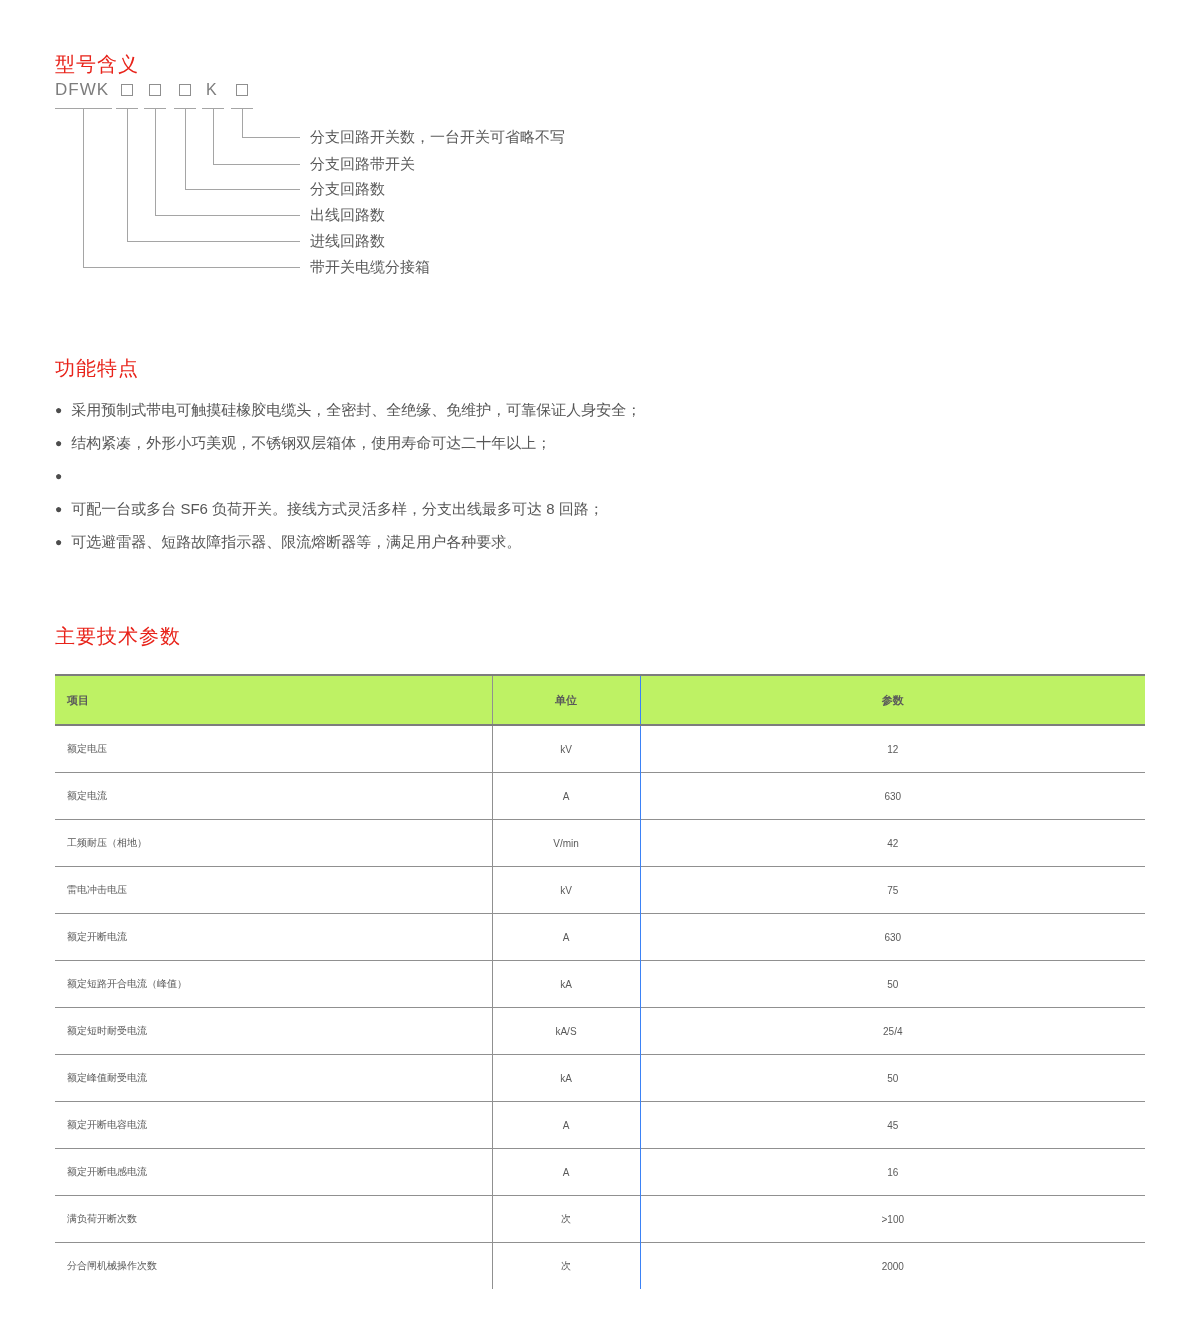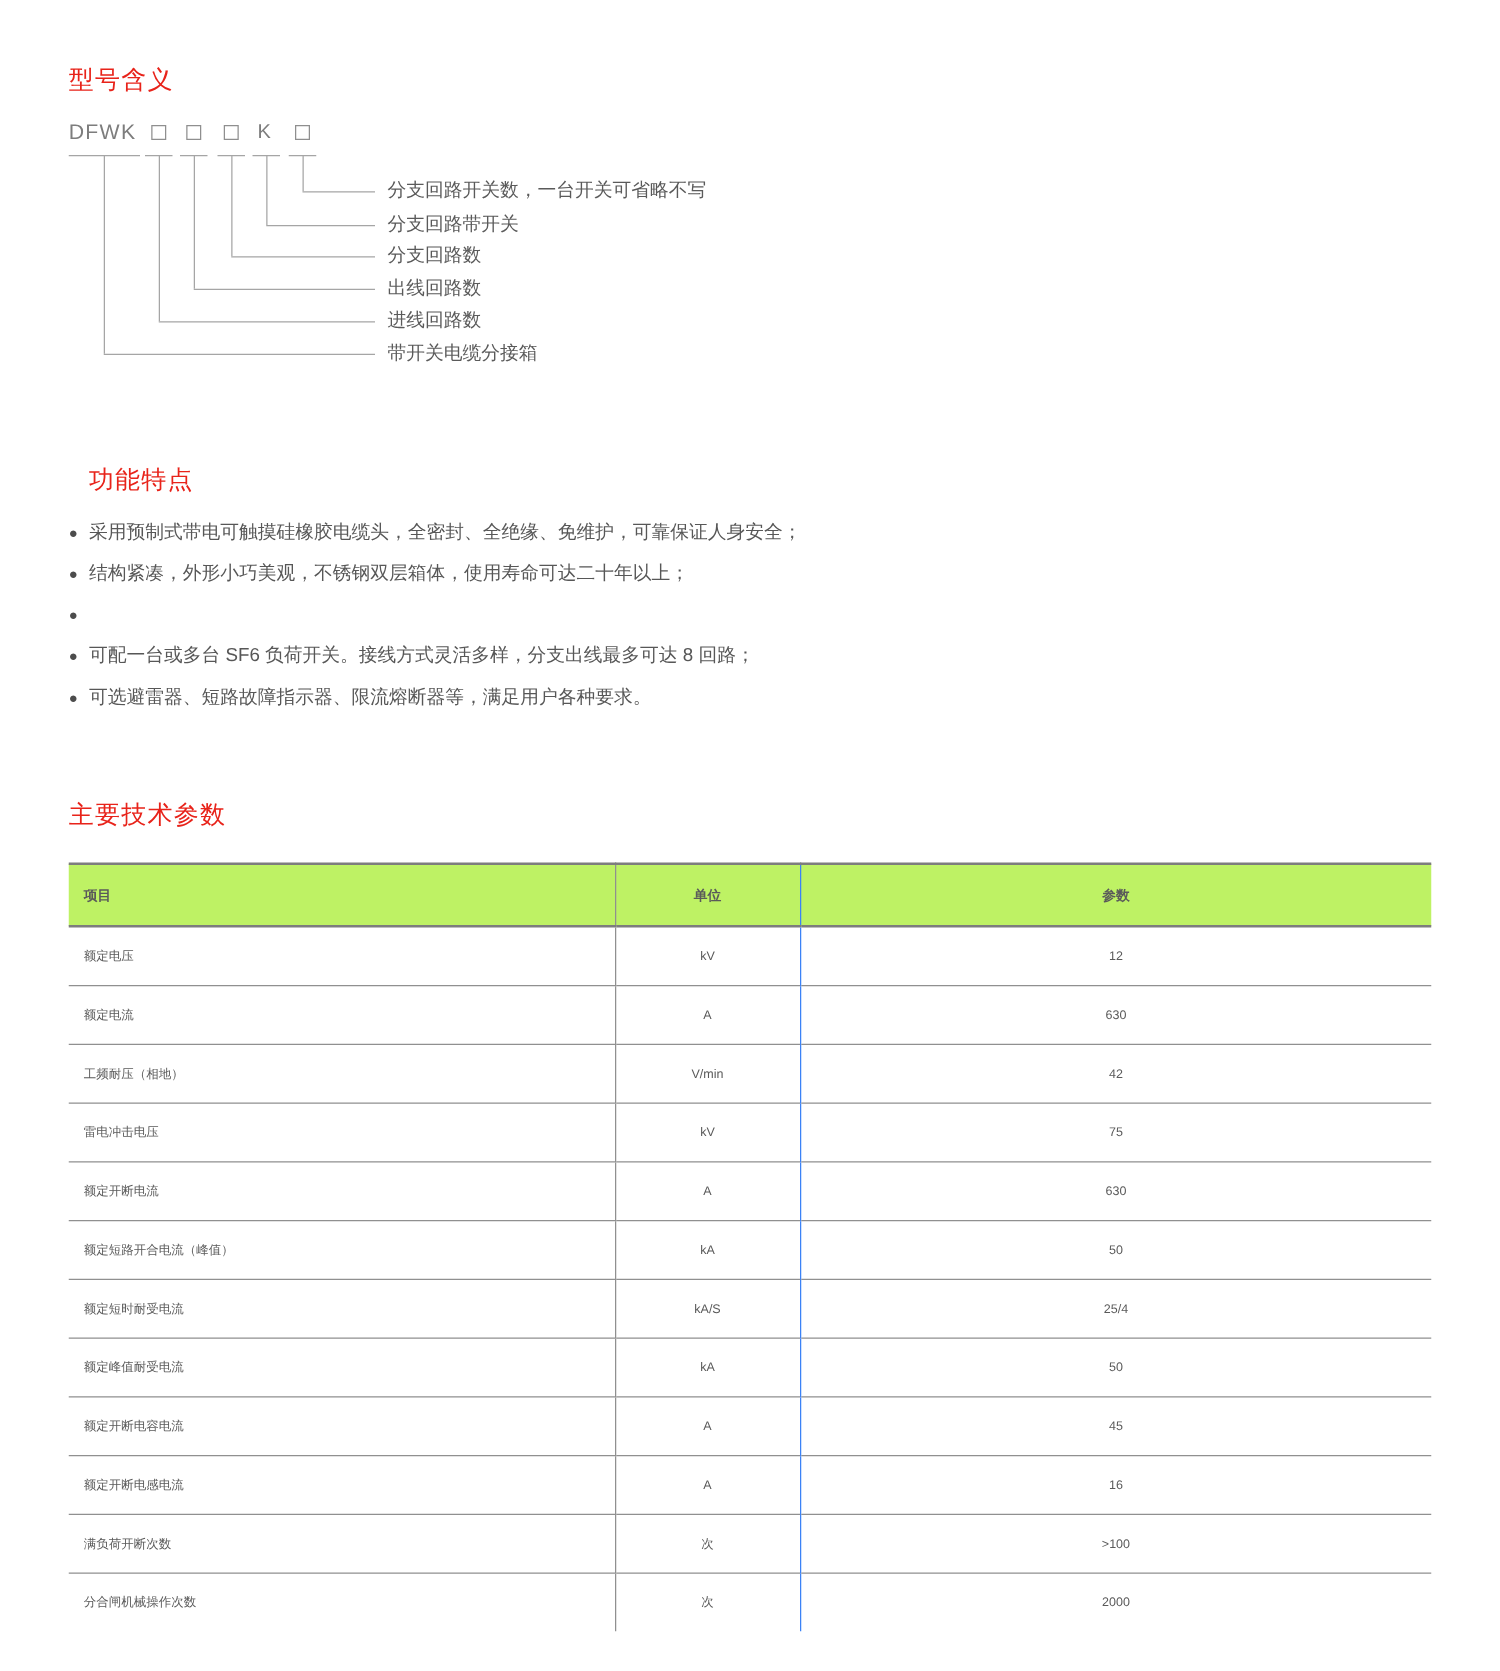--- a/index.html
+++ b/index.html
@@ -17,21 +17,21 @@
     font-size: 20px;
     line-height: 24px;
     font-weight: normal;
     color: #e8231a;
     letter-spacing: 1px;
   }
 
   
   .diagram {
     position: relative;
-    margin-top: 20px;
+    margin-top: 4px;
     height: 207px;
   }
   .model-prefix {
     position: absolute; left: 0; top: 0;
     font-size: 17px; line-height: 20px; color: #7d7d7d; letter-spacing: 1px;
   }
   .model-k {
     position: absolute; top: 1px;
     font-size: 16px; line-height: 18px; color: #7d7d7d;
   }
@@ -45,21 +45,21 @@
   .dg-line { position: absolute; background: #a5a5a5; }
   .dg-h { height: 1px; }
   .dg-v { width: 1px; }
   .dg-label {
     position: absolute; left: 255px;
     font-size: 15px; line-height: 20px; color: #5a5a5a;
     white-space: nowrap;
   }
 
   
-  .features-heading { margin-top: 69px; margin-left: 16px; }
+  .features-heading { margin-top: 69px; }
   .features-list {
     list-style: none; margin: 20px 0 0 0; padding: 0;
   }
   .feature-item {
     display: flex; align-items: center;
     margin-bottom: 13px;
     font-size: 15px; line-height: 20px; color: #575757;
   }
   .bullet {
     font-size: 12px; color: #4c4c4c;

